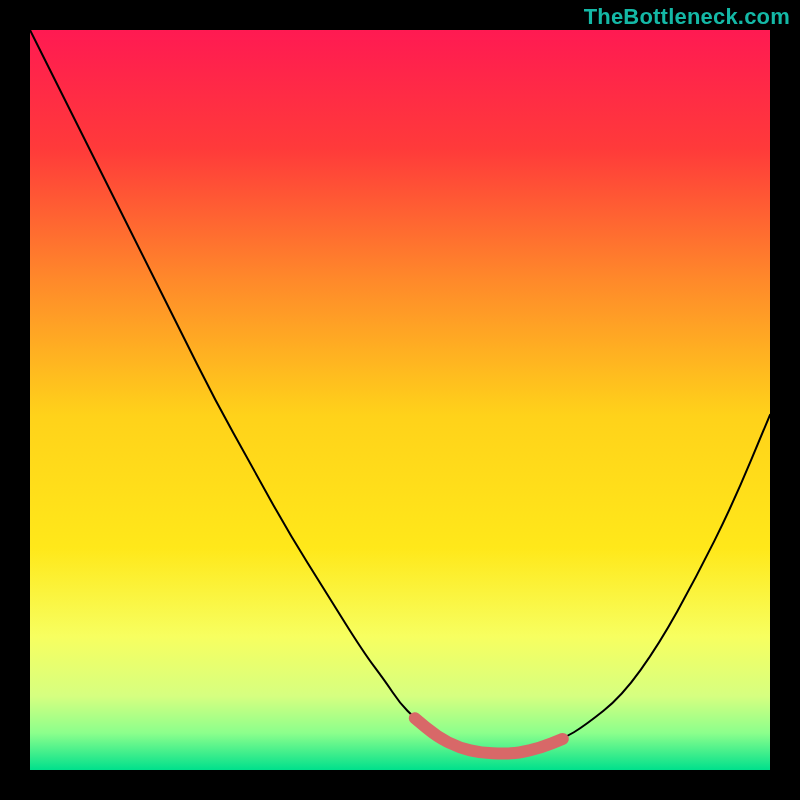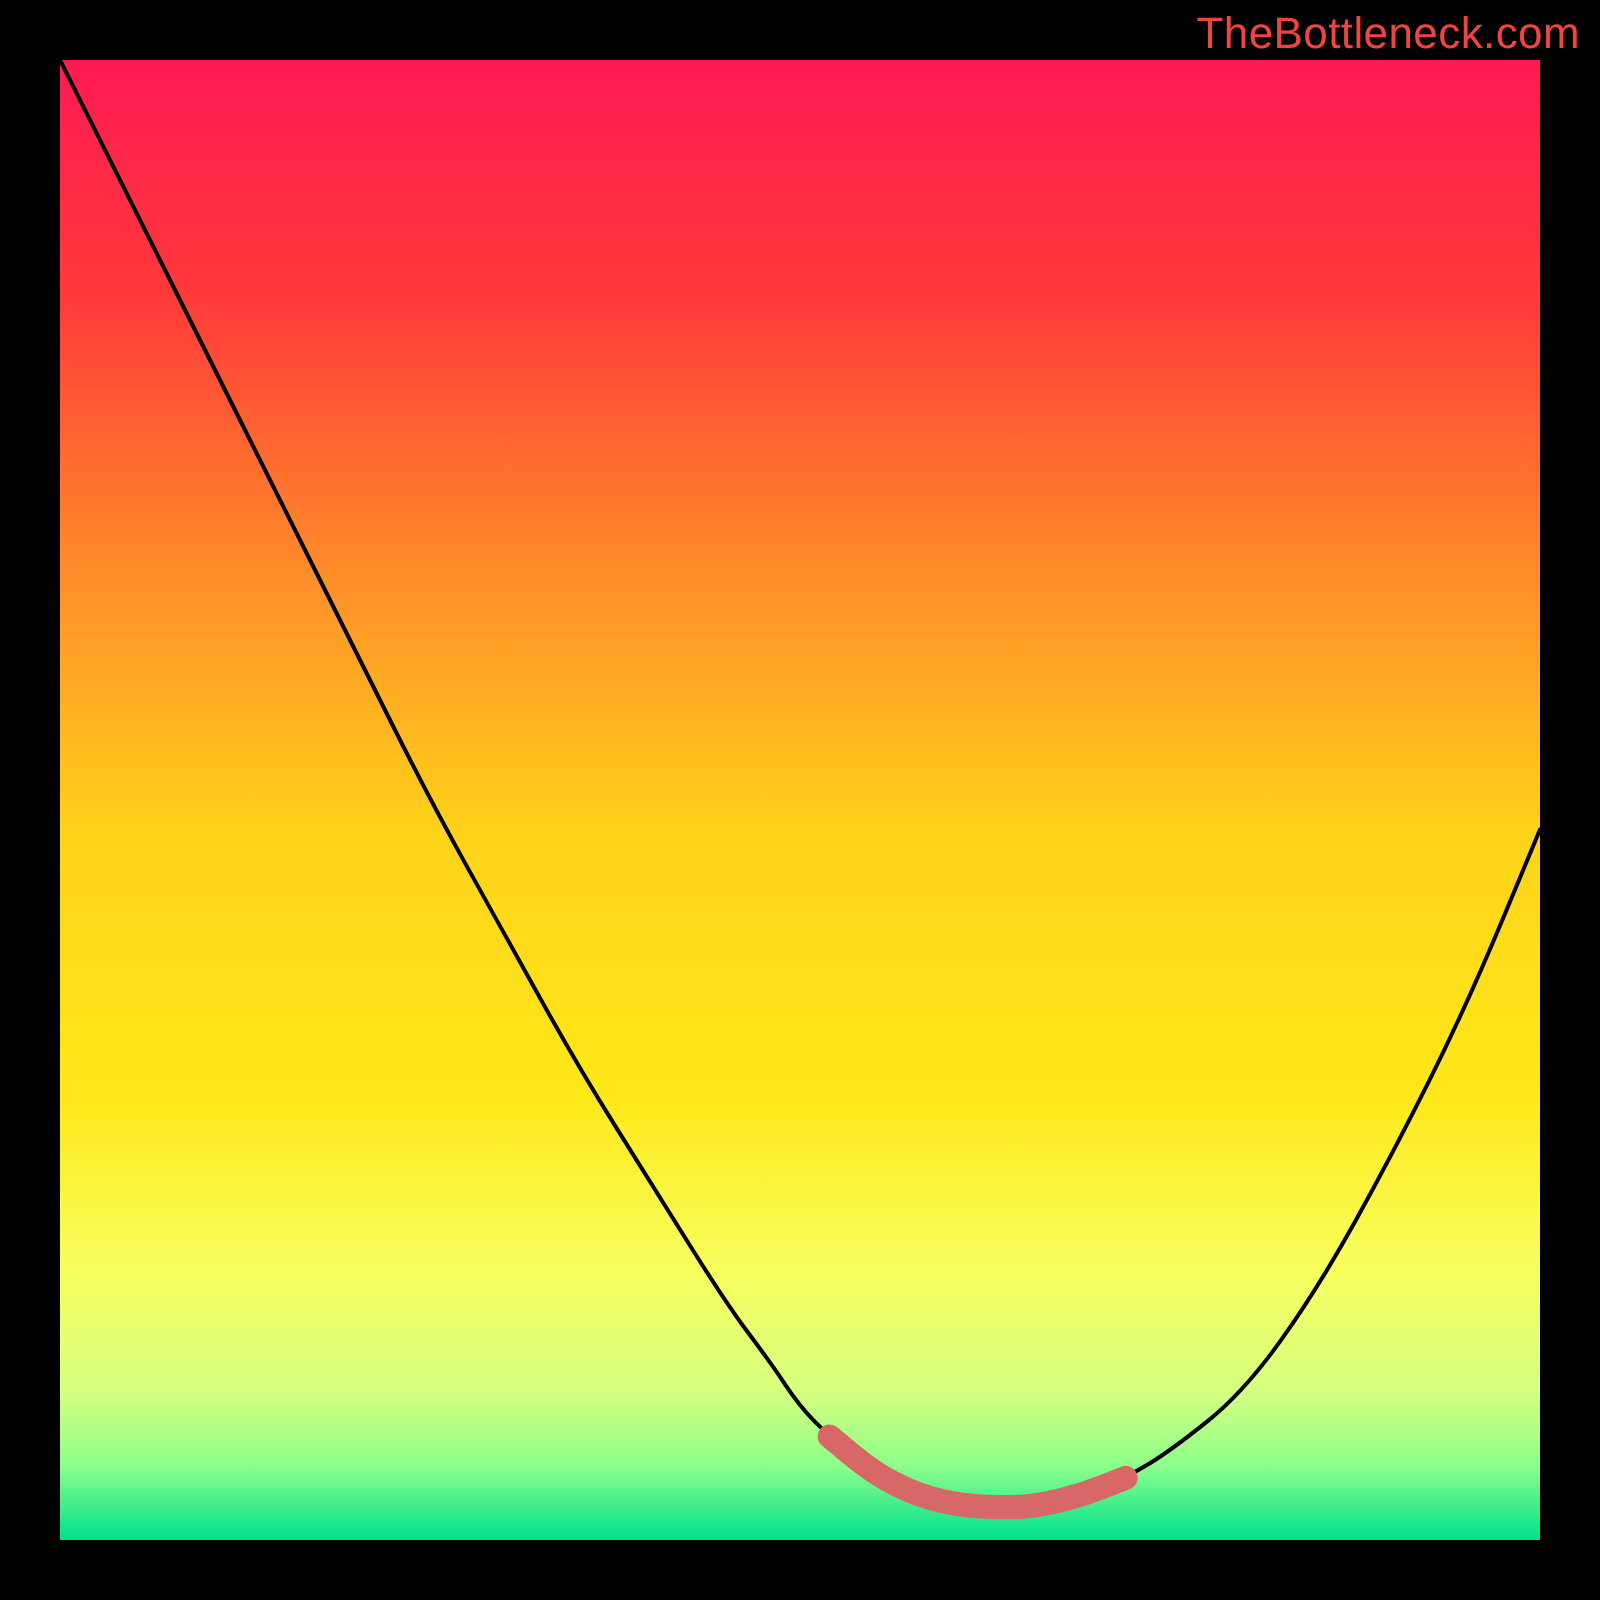--- a/index.html
+++ b/index.html
@@ -22,23 +22,23 @@
     left: 30px;
     top: 30px;
     width: 740px;
     height: 740px;
     overflow: hidden;
   }
   .watermark {
     position: absolute;
     top: 4px;
     right: 10px;
-    color: #ef4444;
+    color: #14b8a6;
     font-size: 22px;
-    font-weight: 400;
+    font-weight: 700;
     letter-spacing: 0.2px;
   }
 </style>
 </head>
 <body>
 
 <div class="frame">
   <div class="watermark">TheBottleneck.com</div>
 
   <div class="plot">

